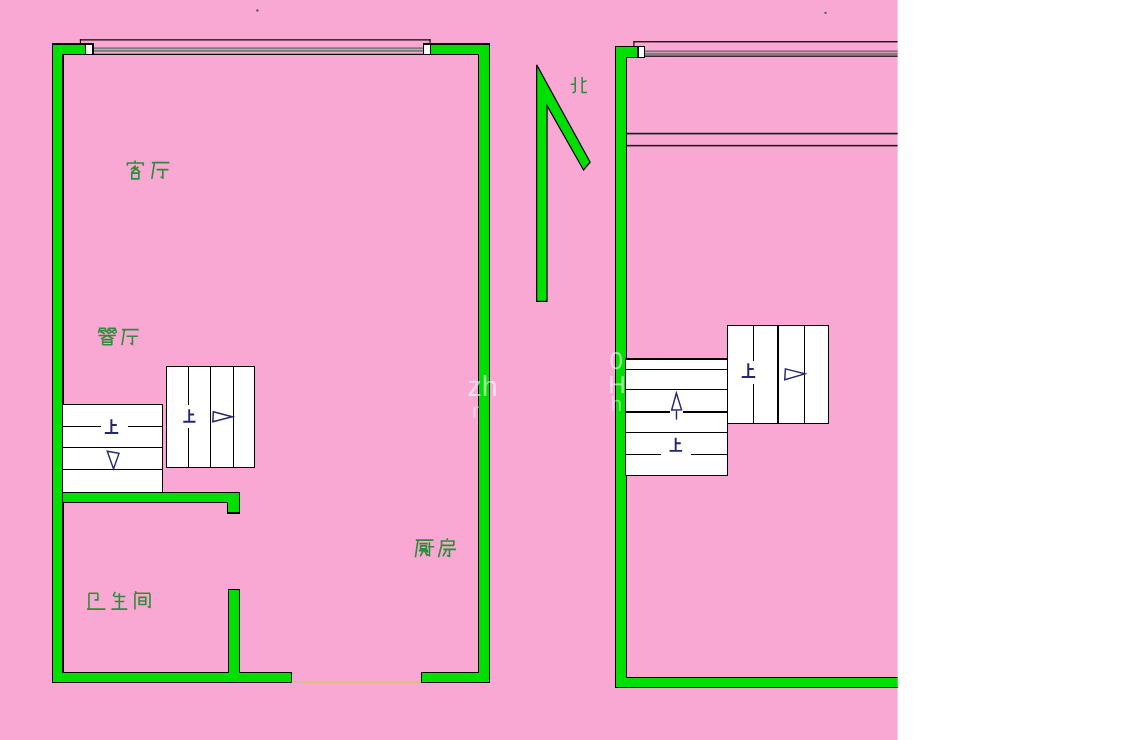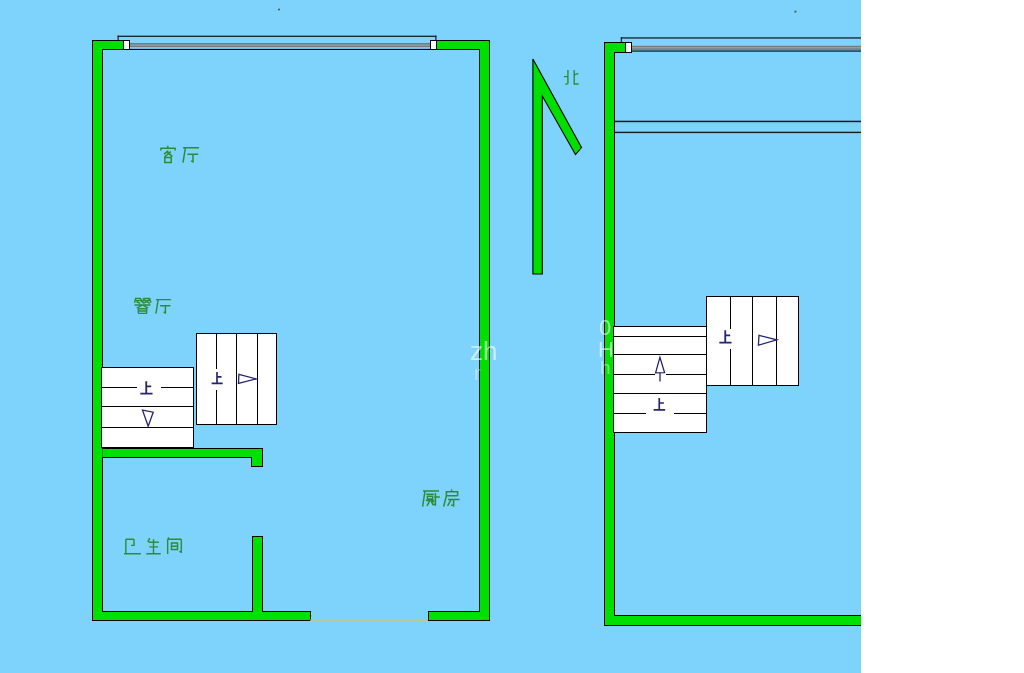--- a/index.html
+++ b/index.html
@@ -1,17 +1,17 @@
 <!DOCTYPE html>
 <html><head>
 <meta charset="utf-8">
 <style>
 html,body{margin:0;padding:0;background:#ffffff;}
-#page{position:relative;width:816px;height:673px;background:#7dd3fc;overflow:hidden;
-font-family:"Liberation Sans",sans-serif;padding-left:45px;}
+#page{position:relative;width:816px;height:673px;background:#f9a8d4;overflow:hidden;
+font-family:"Liberation Sans",sans-serif;}
 </style>
 </head>
 <body>
 <div id="page">
 <svg width="1024" height="673" viewBox="0 0 1024 673">
 <defs>
 <path id="g_shang" d="M50,10 V86 M50,42 H80 M14,86 H88"></path>
 <path id="g_bei" d="M10,44 H32 M32,8 V82 M32,82 L18,86 M66,8 V84 H90 M66,34 L88,26"></path>
 <path id="g_ke" d="M49,4 V13 M12,16 H88 M14,16 V28 M86,16 V28 M52,28 L30,46 M44,33 L72,58 M64,33 L32,60 M34,62 H66 V88 H34 Z"></path>
 <path id="g_ting" d="M10,14 H90 M22,14 L10,88 M32,46 H86 M60,46 V84 L50,79"></path>

